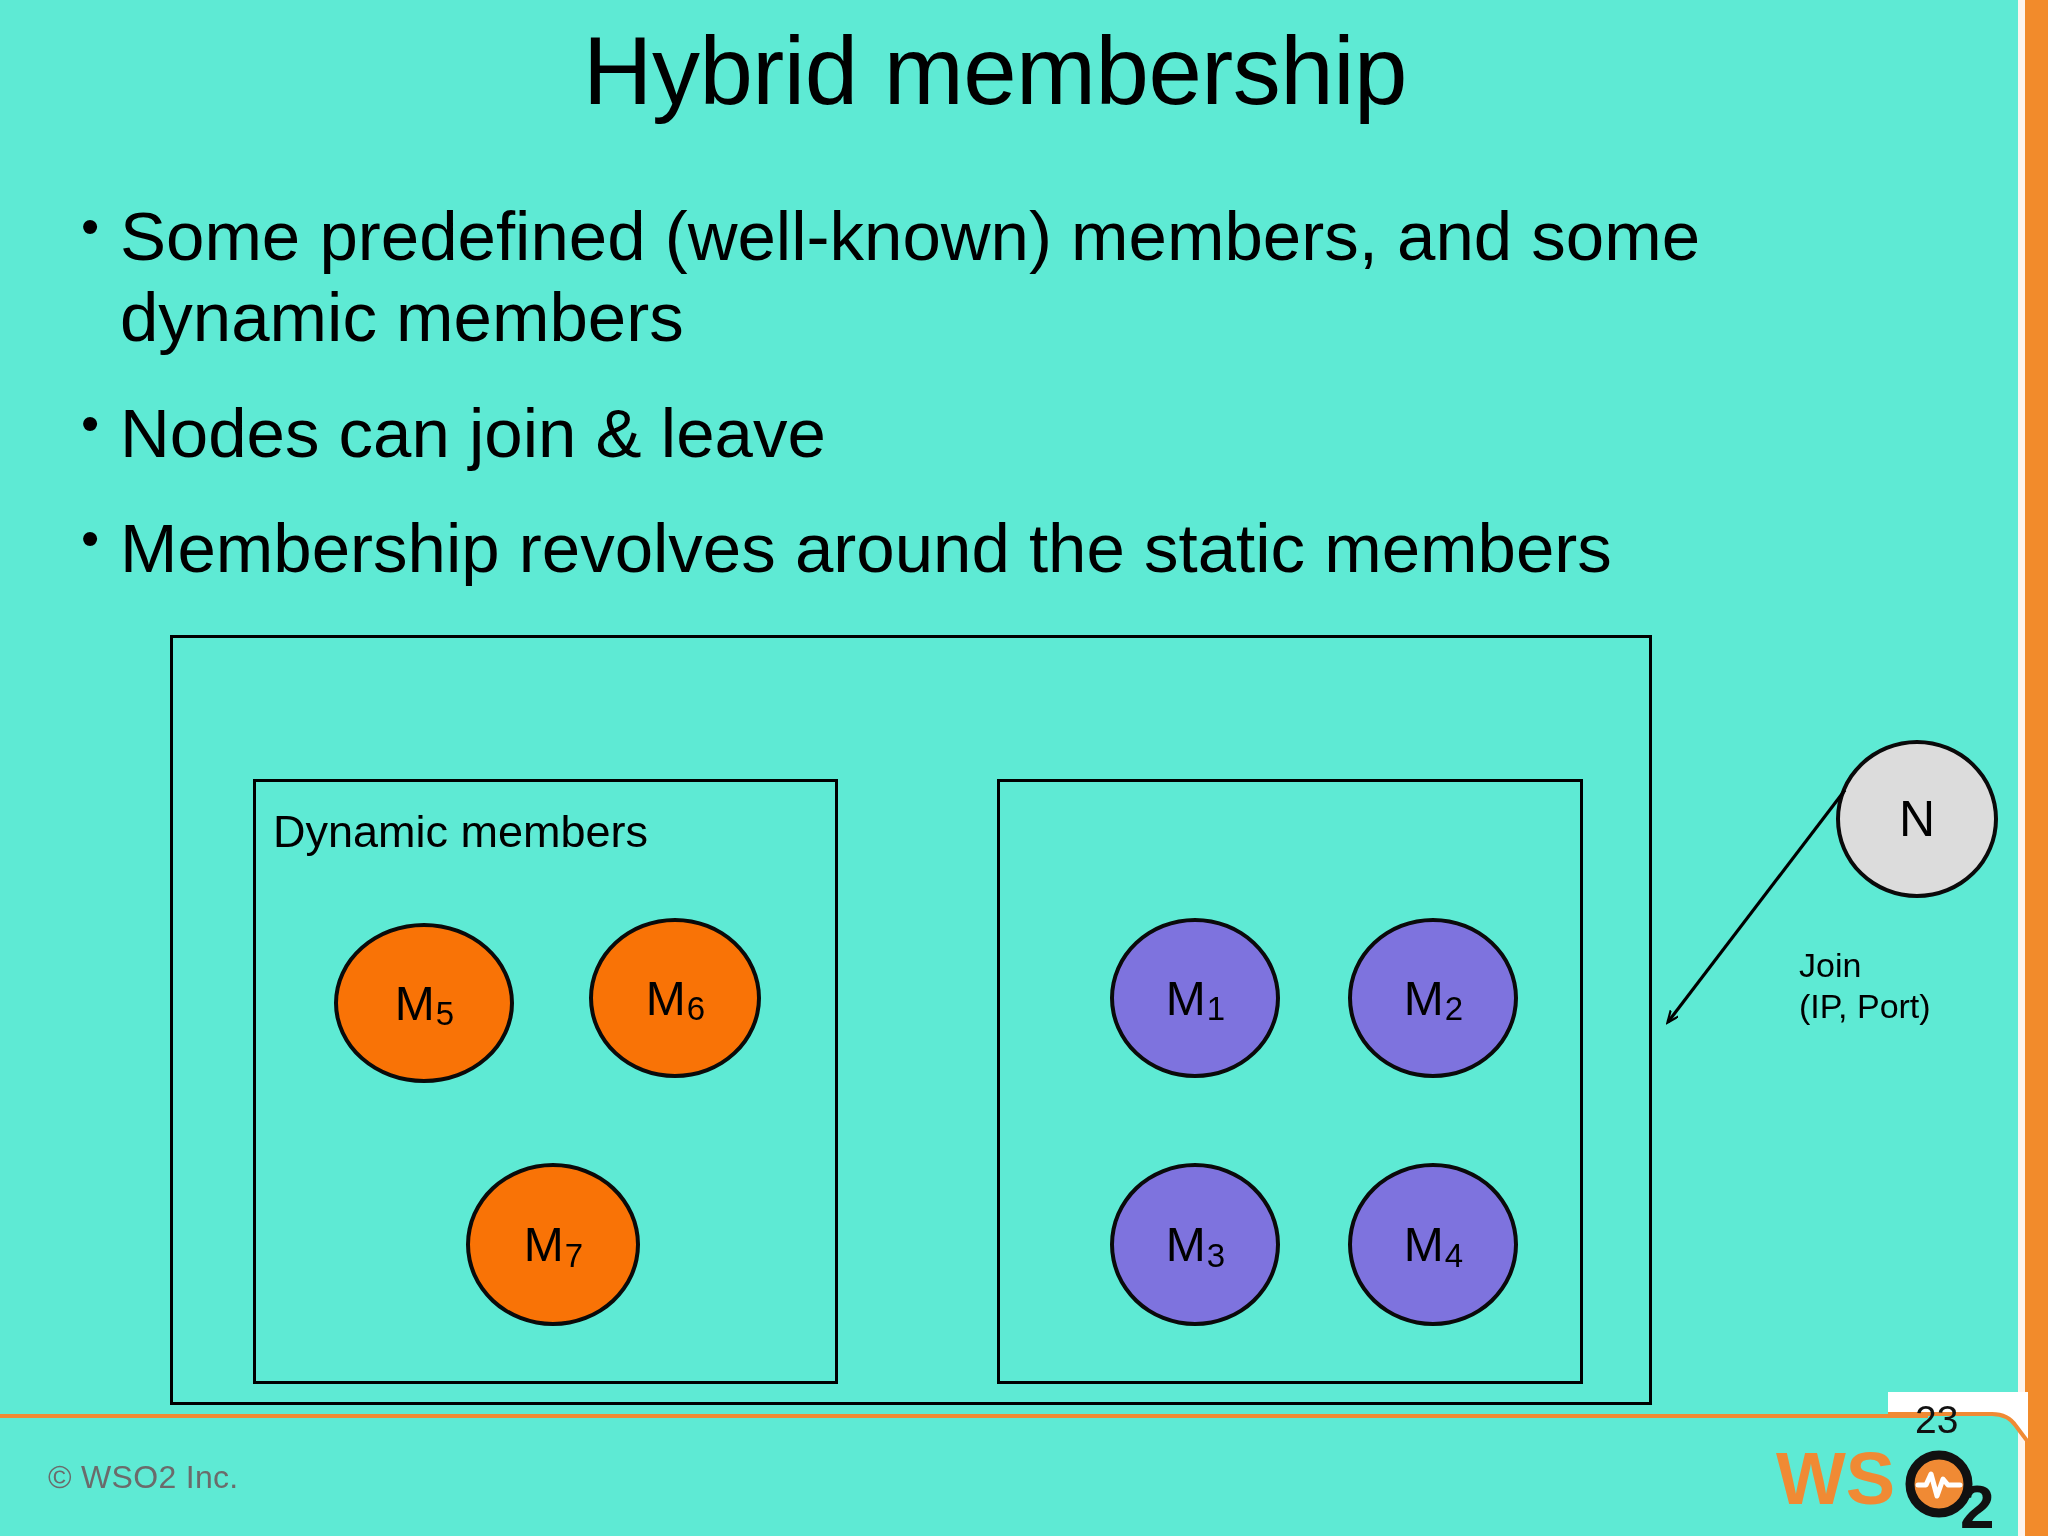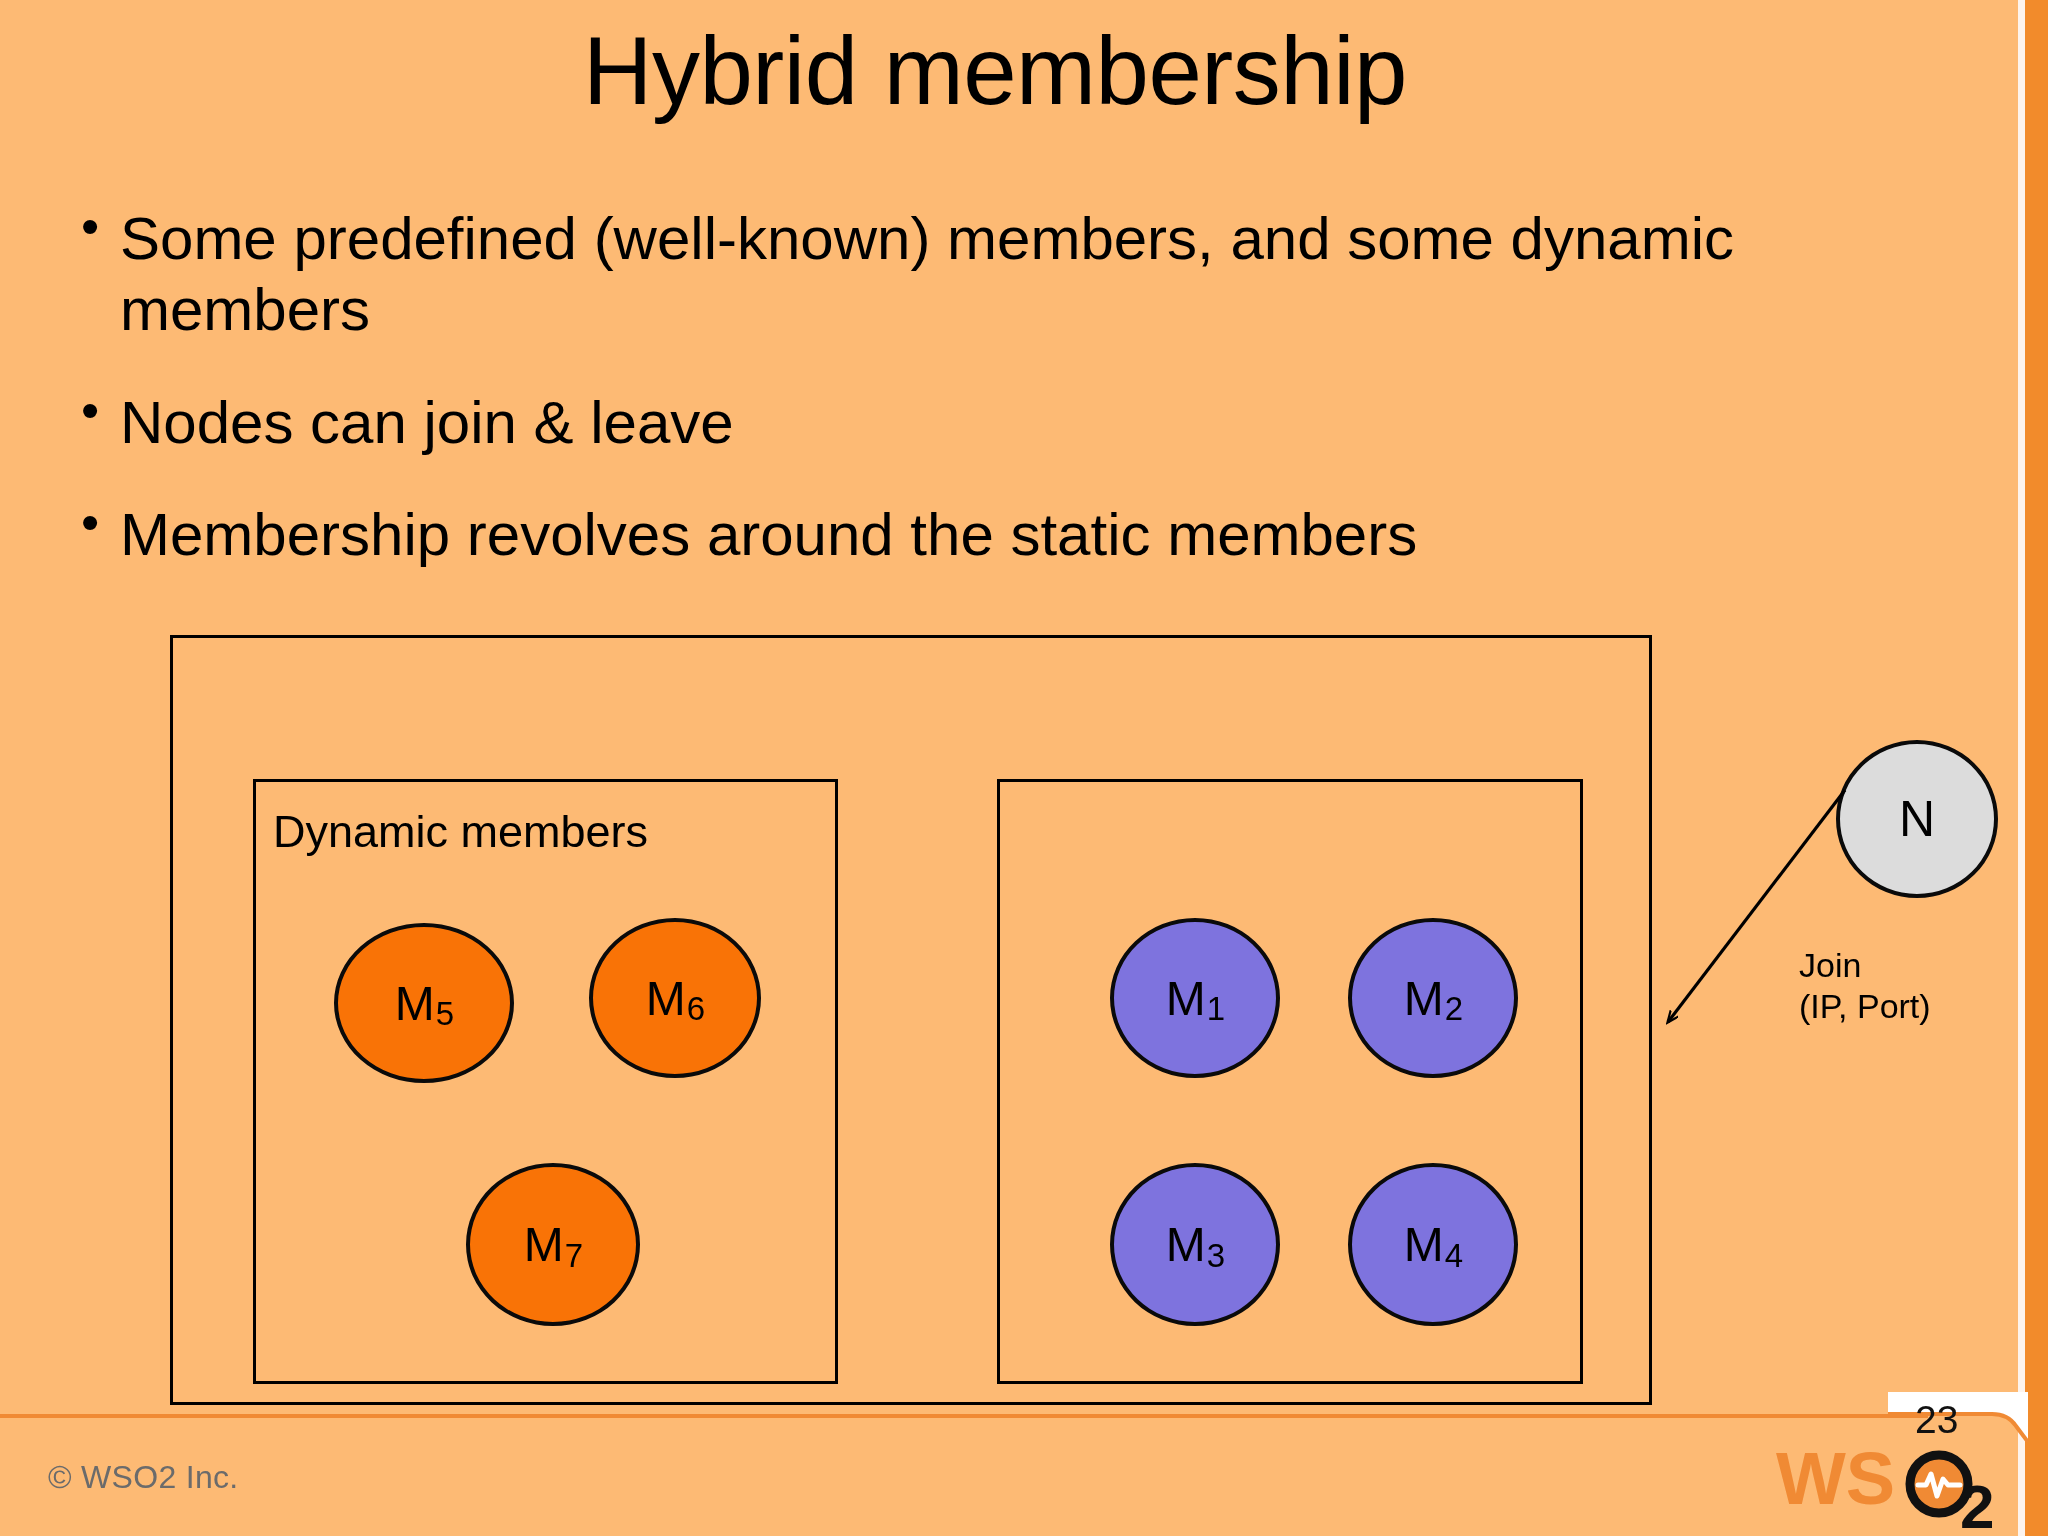--- a/index.html
+++ b/index.html
@@ -7,21 +7,21 @@
     padding: 0;
     background: #ffffff;
   }
   body {
     font-family: "Liberation Sans", sans-serif;
   }
   #slide {
     position: relative;
     width: 2048px;
     height: 1536px;
-    background: #fdba74;
+    background: #5eead4;
     overflow: hidden;
   }
 
   
   .right-bar {
     position: absolute;
     top: 0;
     right: 0;
     width: 23px;
     height: 1536px;
@@ -79,25 +79,24 @@
   }
   .bullet-dot {
     width: 60px;
     flex: 0 0 60px;
     font-size: 52px;
     line-height: 1.18;
     color: #000000;
     text-align: center;
   }
   .bullet-text {
-    font-size: 60px;
+    font-size: 69px;
     line-height: 1.18;
     color: #000000;
     max-width: 1640px;
-    margin-top: 8px;
   }
 
   
   #diagram {
     position: absolute;
     left: 0;
     top: 0;
     width: 2048px;
     height: 1536px;
     pointer-events: none;

